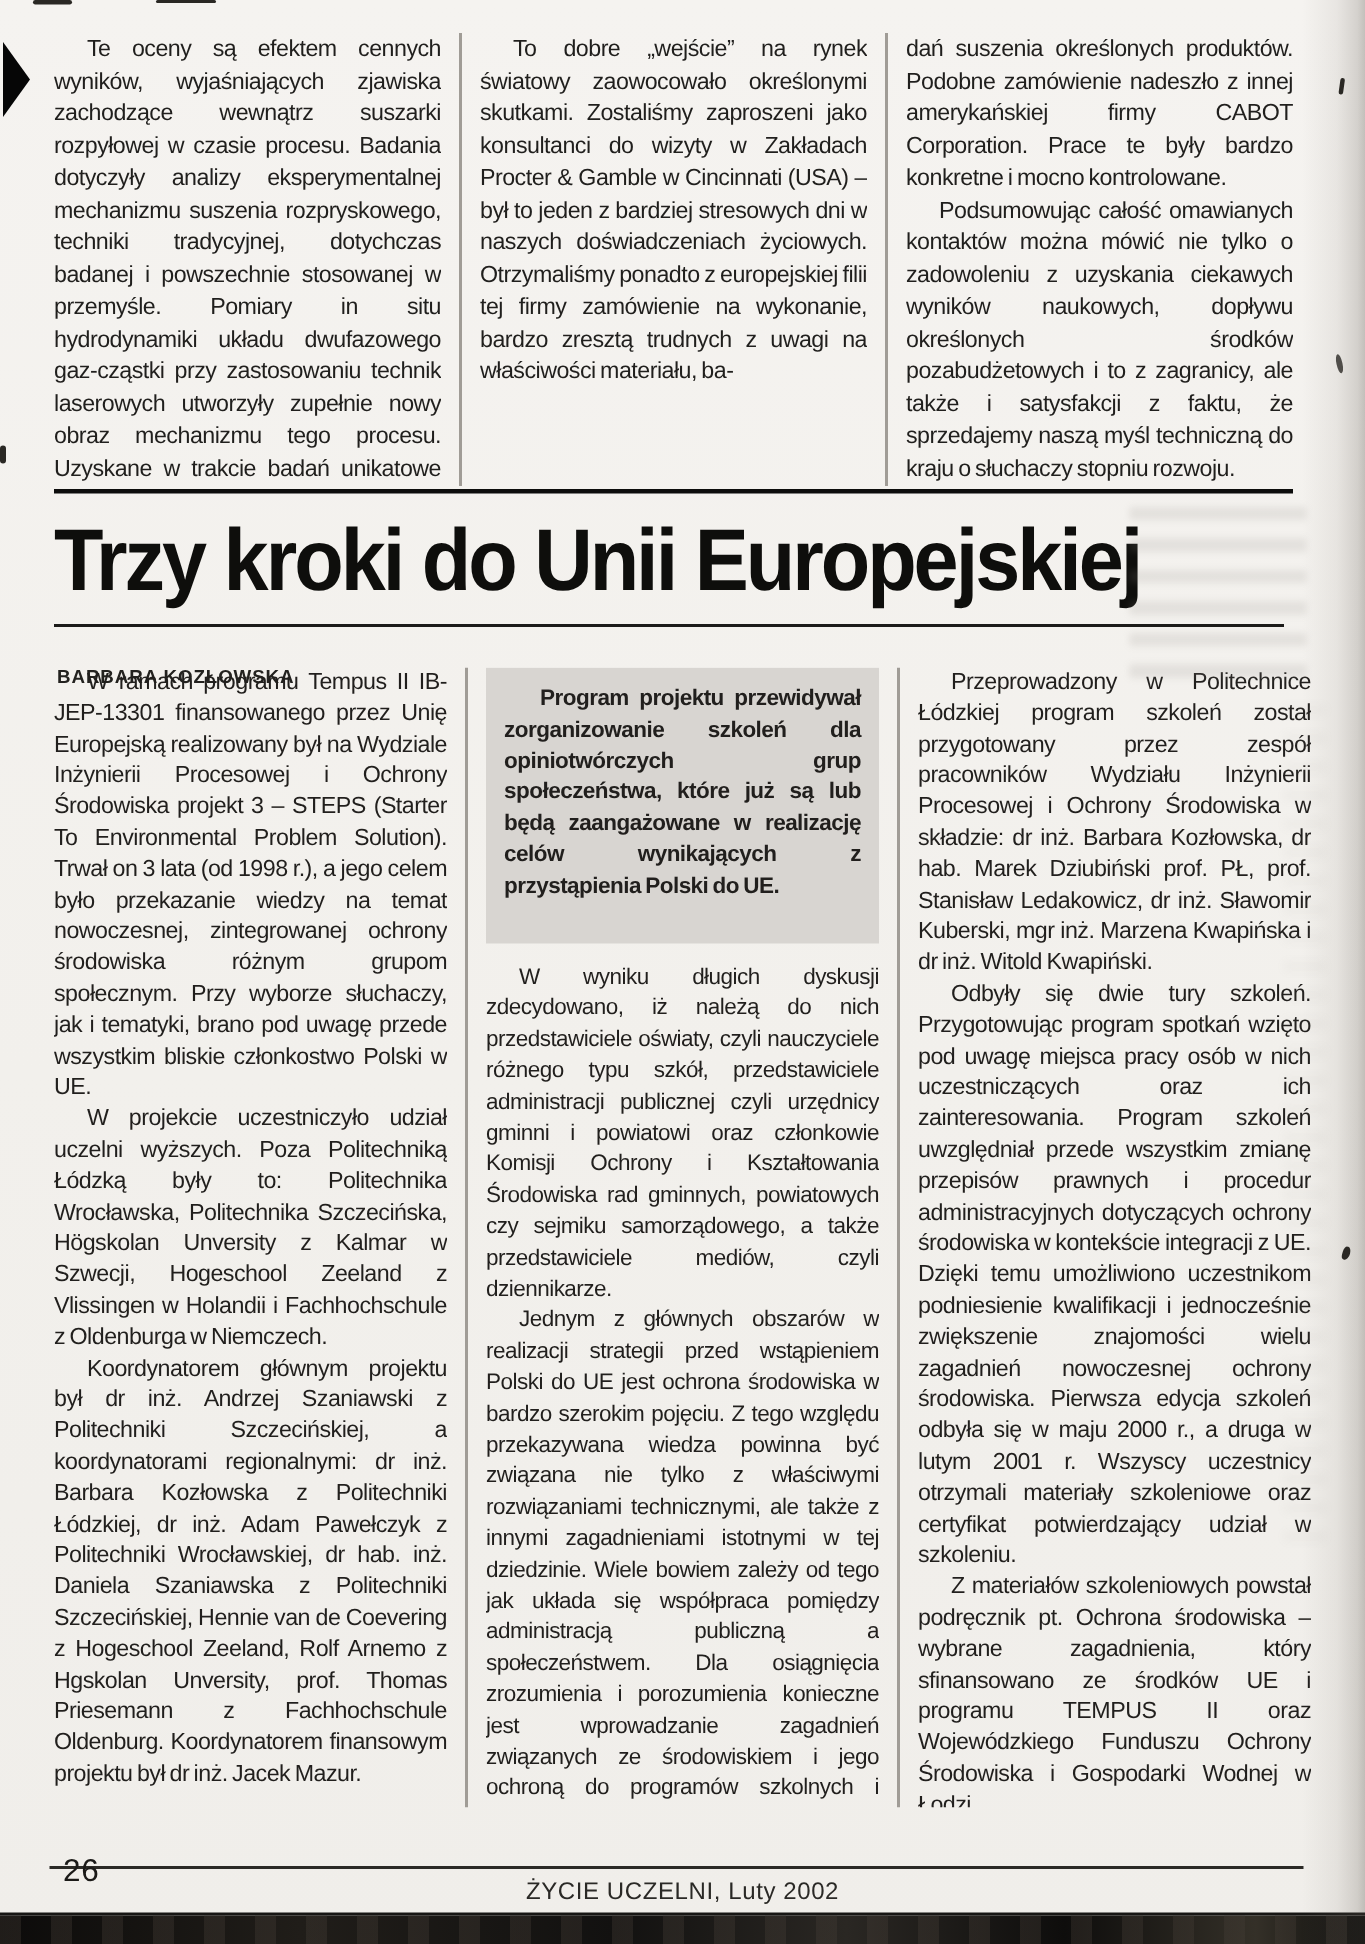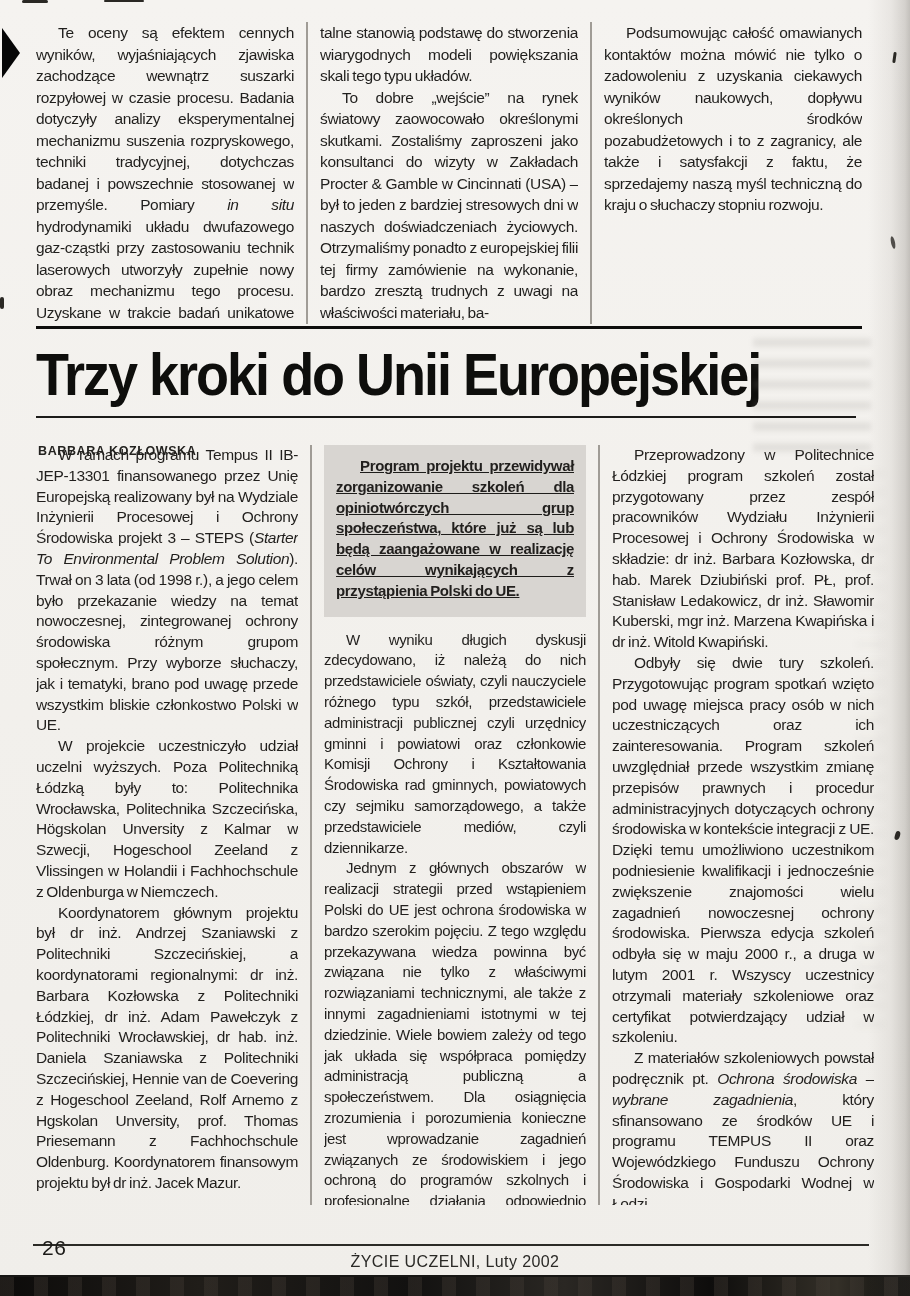--- a/index.html
+++ b/index.html
@@ -68,38 +68,37 @@
   .col{flex:1;overflow:hidden;}
   .col p{margin:0;text-align:justify;hyphens:none;}
   .top-section .col p{
     font-size:15.5px;line-height:21.5px;letter-spacing:-0.35px;word-spacing:-1px;color:#201f1d;
   }
   .main-section .col p{
     font-size:15.5px;line-height:20.8px;letter-spacing:-0.35px;word-spacing:-1px;color:#211f1d;
   }
   .main-section .col.dense p{font-size:15px;}
   p.indent{text-indent:22px;}
-  .italic{font-style:italic;}
+  .italic{}
 
   .headline{
     position:absolute;left:36px;top:331px;margin:0;width:840px;
     font-size:54px;font-weight:bold;letter-spacing:-2px;line-height:80px;
     color:#0e0e0c;white-space:nowrap;
     transform:scaleY(1.08);transform-origin:left top;
   }
   .author{
     position:absolute;left:38px;top:444px;
     font-size:12.5px;font-weight:bold;letter-spacing:0.6px;color:#23221f;
   }
 
   .lead-box{
     background:#d8d5d1;
-    padding:11px 12px 15px 12px;
+    padding:11px 12px 27px 12px;
     margin-bottom:13px;
-    text-decoration:underline;
   }
   .lead-box p{
     font-weight:bold;font-size:16.5px;line-height:23.5px;
     letter-spacing:-0.3px;word-spacing:-0.5px;color:#1b1a18;
     text-align:justify;margin:0;
   }
   .lead-box p.indent{text-indent:24px;}
 
   .page-number{
     position:absolute;left:42px;top:1236px;
@@ -116,25 +115,25 @@
 <div class="page">
 
   <div class="continuation-marker"></div>
 
   <section class="top-section">
     <div class="col">
         <p class="indent"><span>Te oceny są efektem cennych wyników, wyjaśniających zjawiska zachodzące wewnątrz suszarki rozpyłowej w czasie procesu. Badania dotyczyły analizy eksperymentalnej mechanizmu suszenia rozpryskowego, techniki tradycyjnej, dotychczas badanej i powszechnie stosowanej w przemyśle. Pomiary </span><span class="italic">in situ</span><span> hydrodynamiki układu dwufazowego gaz-cząstki przy zastosowaniu technik laserowych utworzyły zupełnie nowy obraz mechanizmu tego procesu. Uzyskane w trakcie badań unikatowe dane eksperymen-</span></p>
       </div>
     <div class="vrule"></div>
     <div class="col">
-        <p class=""><span>talne stanowią podstawę do stworzenia wiarygodnych modeli powiększania skali tego typu układów.</span></p>
         <p class="indent"><span>To dobre „wejście” na rynek światowy zaowocowało określonymi skutkami. Zostaliśmy zaproszeni jako konsultanci do wizyty w Zakładach Procter &amp; Gamble w Cincinnati (USA) – był to jeden z bardziej stresowych dni w naszych doświadczeniach życiowych. Otrzymaliśmy ponadto z europejskiej filii tej firmy zamówienie na wykonanie, bardzo zresztą trudnych z uwagi na właściwości materiału, ba-</span></p>
       </div>
     <div class="vrule"></div>
     <div class="col">
+        <p class=""><span>dań suszenia określonych produktów. Podobne zamówienie nadeszło z innej amerykańskiej firmy CABOT Corporation. Prace te były bardzo konkretne i mocno kontrolowane.</span></p>
         <p class="indent"><span>Podsumowując całość omawianych kontaktów można mówić nie tylko o zadowoleniu z uzyskania ciekawych wyników naukowych, dopływu określonych środków pozabudżetowych i to z zagranicy, ale także i satysfakcji z faktu, że sprzedajemy naszą myśl techniczną do kraju o słuchaczy stopniu rozwoju.</span></p>
       </div>
   </section>
 
   <div class="rule-thick"></div>
 
   <h1 class="headline">Trzy kroki do Unii Europejskiej</h1>
 
   <div class="rule-thin"></div>
 

